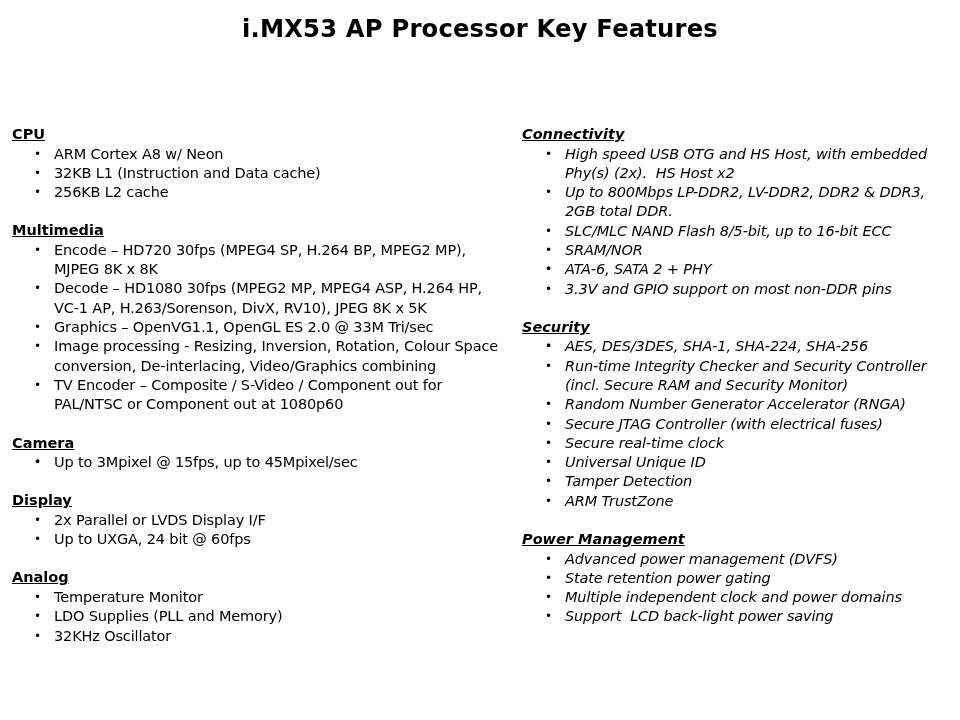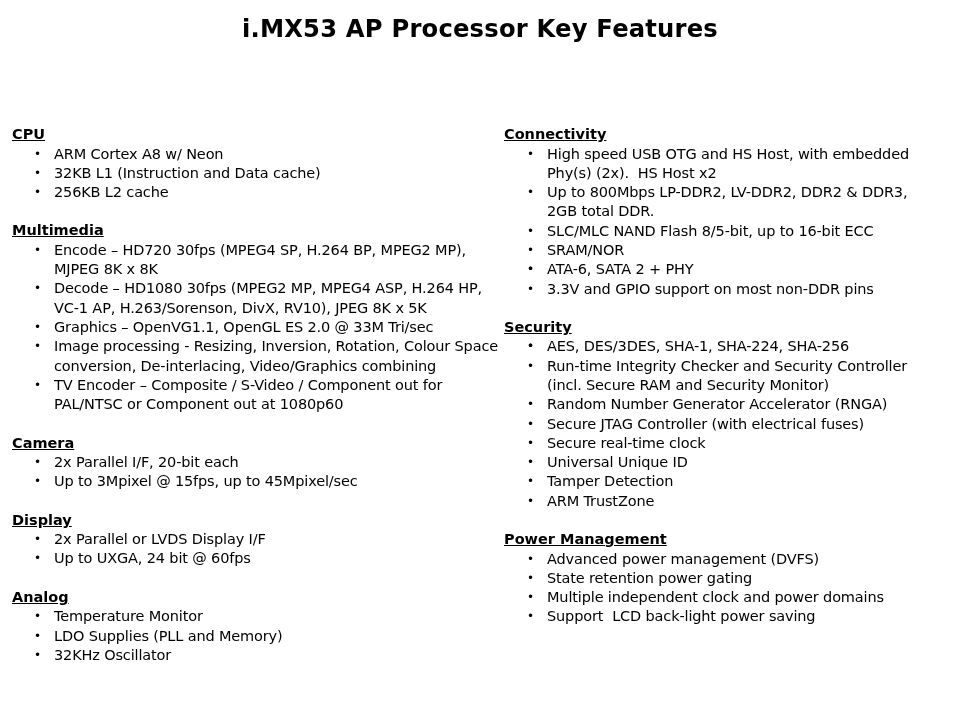--- a/index.html
+++ b/index.html
@@ -3,21 +3,21 @@
 <meta charset="utf-8">
 <style>
   html, body { margin:0; padding:0; background:#ffffff; }
   body { width:960px; height:720px; position:relative; overflow:hidden;
          font-family:"DejaVu Sans", sans-serif; color:#000; }
   .title { position:absolute; left:0; top:14px; width:960px; text-align:center;
            font-family:"DejaVu Sans", sans-serif; font-weight:bold; font-size:25px;
            letter-spacing:0.2px; transform:scaleX(0.97); }
   .col { position:absolute; top:101px;margin-top:24px; }
   .col.left { left:12px; width:490px; }
-  .col.right { left:504px; width:436px; }
+  .col.right { left:522px; width:436px;font-style:italic; }
   .section { margin:0 0 19px 0; }
   .heading { font-weight:bold; font-size:14.5px; text-decoration:underline;
              line-height:19.5px; height:19.5px; white-space:nowrap; }
   ul { list-style:none; margin:0; padding:0; }
   li { position:relative; padding-left:42px; font-size:14.5px; line-height:19.3px;
        white-space:pre-wrap; letter-spacing:-0.15px; }
   li .bullet { position:absolute; left:22px; top:0; font-size:12px; }
   .col.right li { padding-left:43px; }
   .col.right li .bullet { left:23px; }
 </style>
@@ -44,21 +44,21 @@
       <li><span class="bullet">•</span><span>Decode – HD1080 30fps (MPEG2 MP, MPEG4 ASP, H.264 HP, VC-1 AP, H.263/Sorenson, DivX, RV10), JPEG 8K x 5K</span></li>
       <li><span class="bullet">•</span><span>Graphics – OpenVG1.1, OpenGL ES 2.0 @ 33M Tri/sec</span></li>
       <li><span class="bullet">•</span><span>Image processing - Resizing, Inversion, Rotation, Colour Space conversion, De-interlacing, Video/Graphics combining</span></li>
       <li><span class="bullet">•</span><span>TV Encoder – Composite / S-Video / Component out for PAL/NTSC or Component out at 1080p60</span></li>
     </ul>
   </div>
 
   <div class="section">
     <div class="heading">Camera</div>
     <ul>
-      <li><span class="bullet">•</span><span>2x Parallel I/F, 20-bit each</span></li>
+      <li><span class="bullet">•</span></li>
       <li><span class="bullet">•</span><span>Up to 3Mpixel @ 15fps, up to 45Mpixel/sec</span></li>
     </ul>
   </div>
 
   <div class="section">
     <div class="heading">Display</div>
     <ul>
       <li><span class="bullet">•</span><span>2x Parallel or LVDS Display I/F</span></li>
       <li><span class="bullet">•</span><span>Up to UXGA, 24 bit @ 60fps</span></li>
     </ul>

